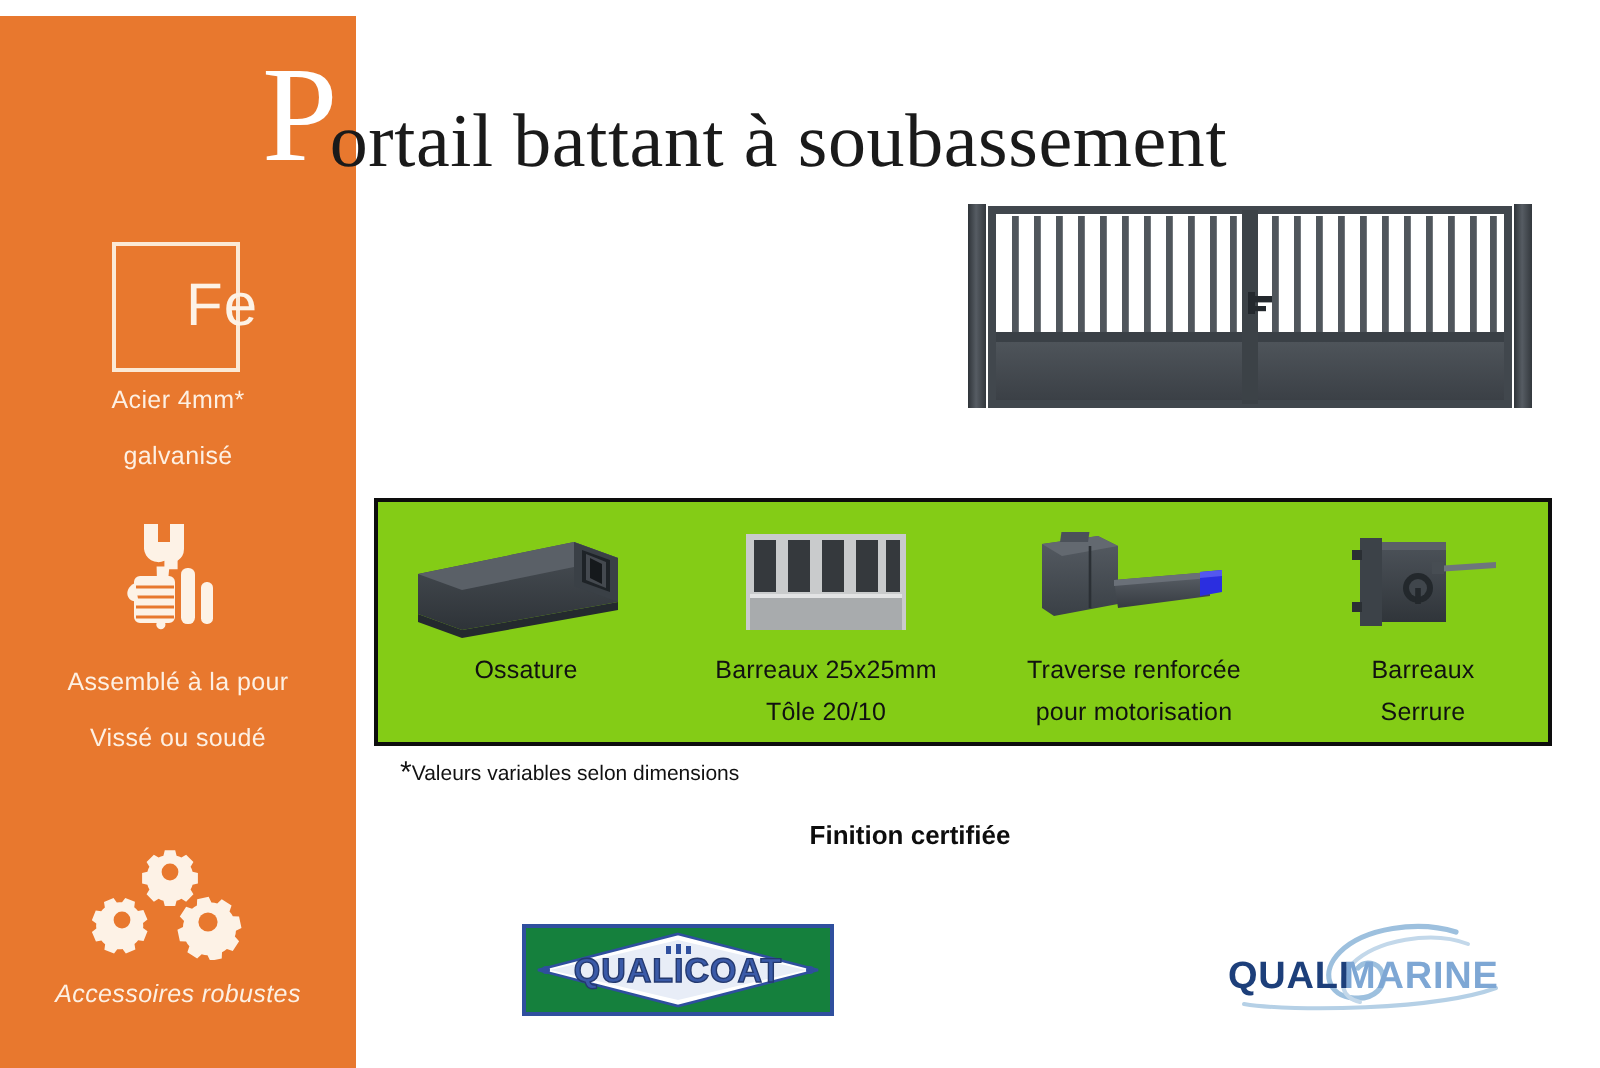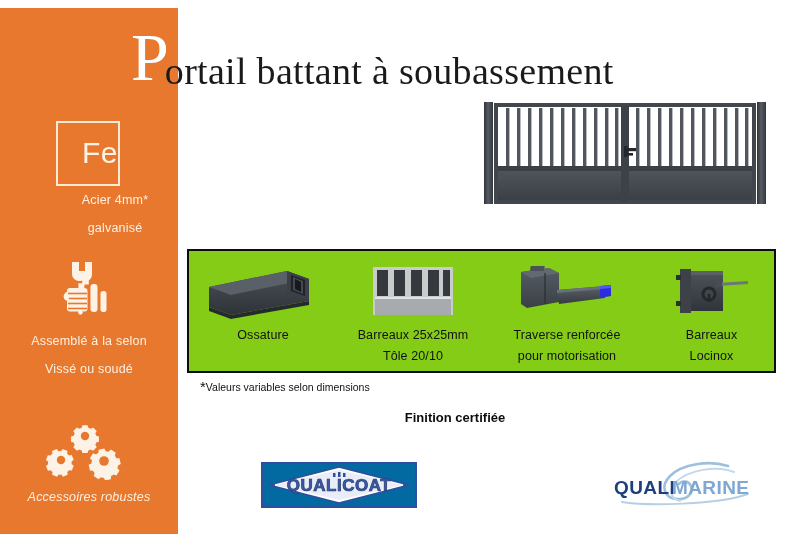--- a/index.html
+++ b/index.html
@@ -51,27 +51,28 @@
     width: 64px;
     height: 65px;
     border: 2px solid #fbe9d6;
     box-sizing: border-box;
   }
   #fe-text {
     position: absolute;
     left: 0; right: 0;
     top: 50%;
     transform: translateY(-52%);
-    text-align: right;
+    text-align: left;
     font-size: 30px;
     color: #fdf2e6;
     font-family: "Liberation Sans", sans-serif;
     letter-spacing: .5px;
-  }
-  #fe-labels { top: 186px; margin-left: 26px; }
+    padding-left: 35px;
+  }
+  #fe-labels { top: 186px; }
   #hand-labels { top: 327px; }
   #gear-labels { top: 483px; font-style: italic; }
 
   .icon-wrap {
     position: absolute;
     left: 0;
     width: 178px;
     text-align: center;
   }
   #hand-icon-wrap { top: 252px; }
@@ -178,21 +179,21 @@
 
   
   #qualicoat {
     position: absolute;
     left: 261px;
     top: 462px;
     width: 156px;
     height: 46px;
     border: 2px solid #2f4f9e;
     box-sizing: border-box;
-    background: #0369a1;
+    background: #15803d;
   }
   #qualimarine {
     position: absolute;
     left: 572px;
     top: 458px;
     width: 160px;
     height: 52px;
     margin-left: 36px;
   }
 </style>
@@ -234,21 +235,21 @@
 
           <path d="M13.5 31.5 c-3.3 1.4 -4.6 4.6 -3.4 7 1.1 2.2 3.3 2.6 5.1 1.8 Z"></path>
 
           <rect x="36.5" y="24" width="7" height="28" rx="3.2"></rect>
           <rect x="46.5" y="31" width="6" height="21" rx="2.8"></rect>
         </g>
       </svg>
     </div>
 
     <div class="side-block" id="hand-labels">
-      <div class="side-label">Assemblé à la selon</div>
+      <div class="side-label">Assemblé à la pour</div>
       <div class="side-label">Vissé ou soudé</div>
     </div>
 
     <div class="icon-wrap" id="gear-icon-wrap">
       <svg width="96" height="62" viewBox="0 0 96 62" aria-hidden="true">
         <g fill="#fdf2e6">
 
           <g transform="translate(44,18)">
             <path d="M-4.2,-17.5 h8.4 l1.1,4.3 a13.6,13.6 0 0 1 3.9,1.6 l3.8,-2.3 5.9,5.9 -2.3,3.8
                      a13.6,13.6 0 0 1 1.6,3.9 l4.3,1.1 v8.4 l-4.3,1.1 a13.6,13.6 0 0 1 -1.6,3.9
@@ -470,21 +471,21 @@
           <circle cx="47" cy="31" r="7.5" fill="#23282c"></circle>
           <circle cx="47" cy="31" r="4.5" fill="#40464c"></circle>
           <rect x="45.6" y="31" width="2.8" height="8" fill="#23282c"></rect>
 
           <polygon points="56,20 86,18 86,21 56,23" fill="#6e757c"></polygon>
           <rect x="54" y="18" width="6" height="6" fill="#474d53"></rect>
         </svg>
       </div>
       <div class="spec-cap">
         <div>Barreaux</div>
-        <div>Locinox</div>
+        <div>Serrure</div>
       </div>
     </div>
   </div>
 
   <div id="footnote">
     <span class="star">*</span><span>Valeurs variables selon dimensions</span>
   </div>
 
   <div id="finition">Finition certifiée</div>
 

